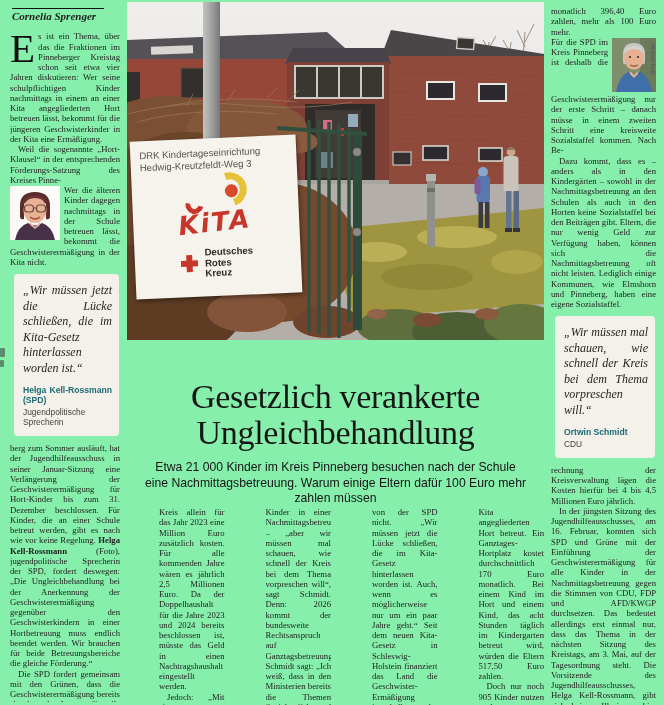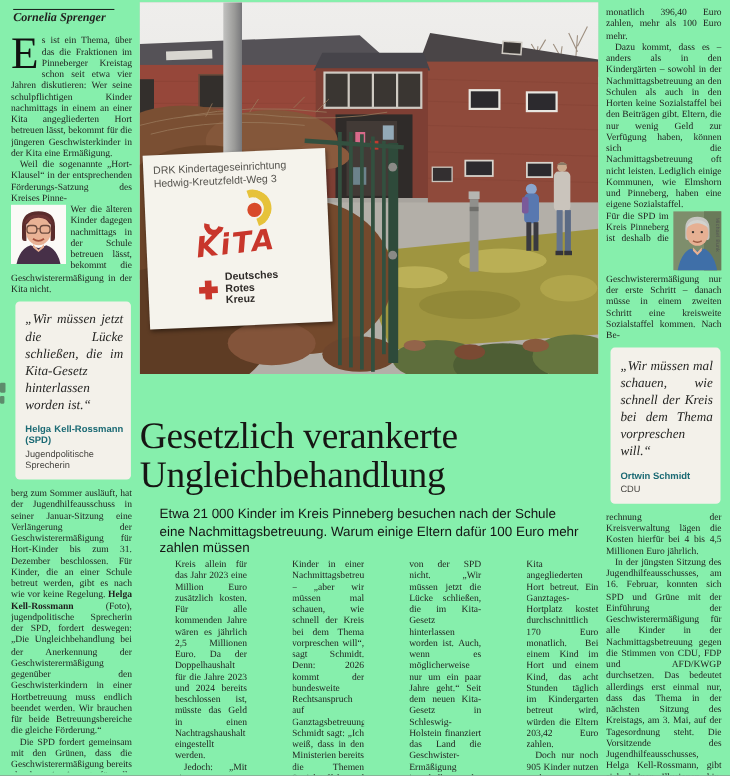--- a/index.html
+++ b/index.html
@@ -36,21 +36,21 @@
           transform:rotate(-30deg);box-sizing:border-box;}
   .kita-word{position:absolute;left:36px;top:34px;color:#c8362b;font-size:26px;font-weight:bold;
              font-style:italic;letter-spacing:2px;transform:rotate(-4deg);font-family:"DejaVu Sans",sans-serif;}
   .drk-row{display:flex;align-items:center;gap:6px;margin:10px 0 0 36px;}
   .drk-text{font-size:9.6px;line-height:10.5px;color:#2e2a28;font-weight:600;}
   
   .caption{position:absolute;left:127px;top:343px;width:417px;height:36px;
            font-family:"Liberation Sans",sans-serif;font-size:8.7px;line-height:11.5px;color:#333;}
   .caption .credit{position:absolute;right:2px;top:11.5px;font-size:7.6px;color:#666;}
   
-  .head-wrap{position:absolute;left:127px;top:379px;width:417px;}
+  .head-wrap{position:absolute;left:127px;top:379px;width:417px;text-align:center;}
   .headline{font-size:34px;line-height:36px;font-weight:500;color:#161614;margin:0;letter-spacing:-.3px;}
   .subhead{font-family:"Liberation Sans",sans-serif;font-size:12.2px;line-height:15.5px;
            color:#141414;margin:9px 18px 0 18px;font-weight:400;}
   
   .cols-row{position:absolute;left:127px;top:507px;width:417px;height:198px;overflow:hidden;
             display:flex;gap:9px;}
   .bcol{flex:1 1 0;overflow:hidden;margin-left:32px;}
   
   .col-right{position:absolute;left:551px;top:6px;width:105px;height:699px;overflow:hidden;}
   .vcredit{position:absolute;right:-1px;top:6px;writing-mode:vertical-rl;font-size:4.6px;
@@ -267,45 +267,45 @@
     </div>
     <div class="bcol">
       <p class="bp">Kinder in einer Nachmittagsbetreuung – „aber wir müssen mal schauen, wie schnell der Kreis bei dem Thema vorpreschen will“, sagt Schmidt. Denn: 2026 kommt der bundesweite Rechtsanspruch auf Ganztagsbetreuung. Schmidt sagt: „Ich weiß, dass in den Ministerien bereits die Themen Sozialstaffel und Geschwisterermäßigung diskutiert werden. Dann würden das Land oder der Bund dafür zahlen – und nicht der Kreis Pinneberg.“</p>
       <p class="bp indent">Drei Jahre lang warten und die Eltern solange auf den Kosten sitzen lassen – das will Helga Kell-Rossmann</p>
     </div>
     <div class="bcol">
       <p class="bp">von der SPD nicht. „Wir müssen jetzt die Lücke schließen, die im Kita-Gesetz hinterlassen worden ist. Auch, wenn es möglicherweise nur um ein paar Jahre geht.“ Seit dem neuen Kita-Gesetz in Schleswig-Holstein finanziert das Land die Geschwister-Ermäßigung innerhalb der Kitas. Wer zwei Kinder in der Kita betreuen lässt, erhält für das zweite Kind 50 Prozent Ermäßigung.</p>
       <p class="bp indent">Sobald allerdings das ältere Kind in die Grundschule kommt, entfällt die Geschwisterermäßigung. Es sei denn, das ältere Kind wird nachmittags in einem an eine</p>
     </div>
     <div class="bcol">
-      <p class="bp">Kita angegliederten Hort betreut. Ein Ganztages-Hortplatz kostet durchschnittlich 170 Euro monatlich. Bei einem Kind im Hort und einem Kind, das acht Stunden täglich im Kindergarten betreut wird, würden die Eltern 203,42 Euro zahlen.</p>
+      <p class="bp">Kita angegliederten Hort betreut. Ein Ganztages-Hortplatz kostet durchschnittlich 170 Euro monatlich. Bei einem Kind im Hort und einem Kind, das acht Stunden täglich im Kindergarten betreut wird, würden die Eltern 517,50 Euro zahlen.</p>
       <p class="bp indent">Doch nur noch 905 Kinder nutzen nach Informationen des Kreises überhaupt die Hort-Betreuung. Dagegen stehen etwa 20000 Kinder, die nachmittags in den Schulen betreut werden. Diese Kinder erhalten keine Geschwisterermäßigung – in dem oben beschriebenen Beispiel müssten die Eltern</p>
     </div>
   </div>
 
   <div class="col-right bt">
     <p class="bp">monatlich 396,40 Euro zahlen, mehr als 100 Euro mehr.</p>
-    <p class="bp indent">Dazu kommt, dass es – anders als in den Kindergärten – sowohl in der Nachmittagsbetreuung an den Schulen als auch in den Horten keine Sozialstaffel bei den Beiträgen gibt. Eltern, die nur wenig Geld zur Verfügung haben, können sich die Nachmittagsbetreuung oft nicht leisten. Lediglich einige Kommunen, wie Elmshorn und Pinneberg, haben eine eigene Sozialstaffel.</p>
     <p class="bp">
       <span class="portrait float-r">
         <svg width="44" height="54" viewBox="0 0 44 54">
           <rect width="44" height="54" fill="#7e8e6c"></rect>
           <rect x="28" y="0" width="16" height="54" fill="#6a7a5a"></rect>
           <path d="M11 16 Q11 5 22 5 Q33 5 33 16 L33 24 Q33 27 30 26 L30 13 Q26 10 22 11 Q17 10 14 13 L14 26 Q11 27 11 24 Z" fill="#c6c6c2"></path>
           <ellipse cx="22" cy="20" rx="10" ry="11.5" fill="#e6b093"></ellipse>
           <path d="M12 15 Q14 8 22 8 Q30 8 32 15 Q26 11 22 11 Q18 11 12 15 Z" fill="#d2d2ce"></path>
           <circle cx="18" cy="19" r="1.1" fill="#3a3632"></circle>
             <circle cx="26" cy="19" r="1.1" fill="#3a3632"></circle>
           <path d="M18 27 Q22 29.5 26 27" stroke="#9a5a42" stroke-width="1.3" fill="none"></path>
           <path d="M4 54 Q7 38 16 34 Q22 38 28 34 Q37 38 40 54 Z" fill="#3f6fa8"></path>
           <path d="M18 33 L22 37 L26 33 L26 36 L22 40 L18 36 Z" fill="#e6b093"></path>
         </svg>
         <span class="vcredit">Michael Bunk</span>
       </span><span>Für die SPD im Kreis Pinneberg ist deshalb die Geschwisterermäßigung nur der erste Schritt – danach müsse in einem zweiten Schritt eine kreisweite Sozialstaffel kommen. Nach Be-</span>
     </p>
+    <p class="bp indent">Dazu kommt, dass es – anders als in den Kindergärten – sowohl in der Nachmittagsbetreuung an den Schulen als auch in den Horten keine Sozialstaffel bei den Beiträgen gibt. Eltern, die nur wenig Geld zur Verfügung haben, können sich die Nachmittagsbetreuung oft nicht leisten. Lediglich einige Kommunen, wie Elmshorn und Pinneberg, haben eine eigene Sozialstaffel.</p>
 
     <div class="quote-block">
       <p class="quote-text">„Wir müssen mal schauen, wie schnell der Kreis bei dem Thema vorpreschen will.“</p>
       <div class="quote-name">Ortwin Schmidt</div>
       <div class="quote-role">CDU</div>
     </div>
 
     <p class="bp">rechnung der Kreisverwaltung lägen die Kosten hierfür bei 4 bis 4,5 Millionen Euro jährlich.</p>
     <p class="bp indent">In der jüngsten Sitzung des Jugendhilfeausschusses, am 16. Februar, konnten sich SPD und Grüne mit der Einführung der Geschwisterermäßigung für alle Kinder in der Nachmittagsbetreuung gegen die Stimmen von CDU, FDP und AFD/KWGP durchsetzen. Das bedeutet allerdings erst einmal nur, dass das Thema in der nächsten Sitzung des Kreistags, am 3. Mai, auf der Tagesordnung steht. Die Vorsitzende des Jugendhilfeausschusses, Helga Kell-Rossmann, gibt sich keinen Illusionen hin. „Im Kreistag sind die Mehrheiten anders als im Jugendhilfeausschuss. So kurz vor der Kommunalwahl wird es nicht durchgehen. Aber im Herbst wird es einen Nachtragshaushalt geben – dann werden unsere Chancen deutlich besser stehen. Und wenn die Geschwisterermäßigung erstmal durch ist, werden wir die Sozialstaffel direkt hinterher ziehen.“</p>
   </div>

